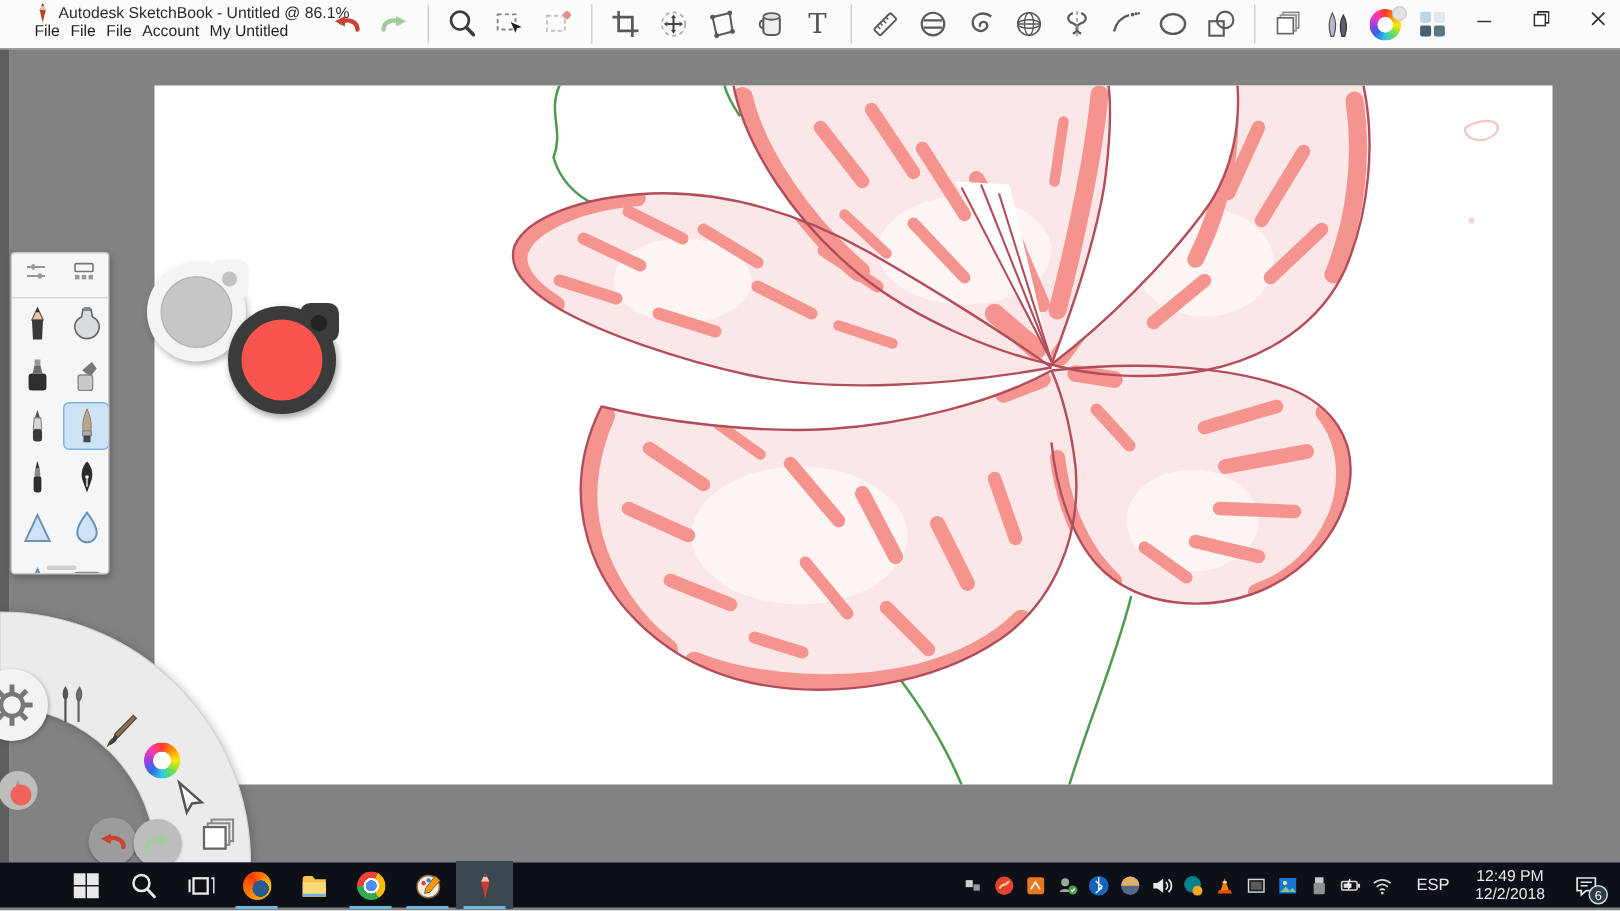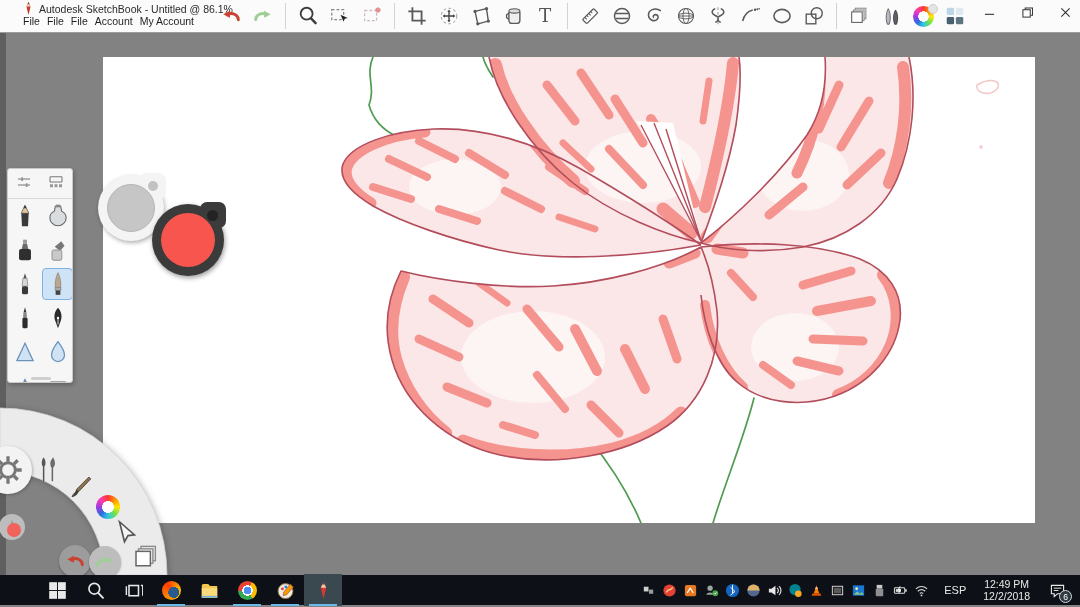--- a/index.html
+++ b/index.html
@@ -109,21 +109,21 @@
               <path d="M6 0l.9 2H5.1z" fill="#4e342e"></path>
             </svg>
         </span>
         <span class="title-text">Autodesk SketchBook - Untitled @ 86.1%</span>
       </div>
       <nav class="menubar" id="menubar">
           <span class="menu-item">File</span>
           <span class="menu-item">File</span>
           <span class="menu-item">File</span>
           <span class="menu-item">Account</span>
-          <span class="menu-item">My Account</span>
+          <span class="menu-item">My Untitled</span>
         </nav>
     </div>
     <div class="toolbar" id="toolbar">
         <div class="tb-group">
           <span class="tb-btn">
             <span class="ic">
               <svg viewBox="0 0 24 24">
                 <path d="M20 16c0-5.5-7-8.5-12-5.2" fill="none" stroke="#c94333" stroke-width="3.2" stroke-linecap="round"></path>
                 <path d="M11 6.2L3.5 10l7.3 3.8z" fill="#c94333"></path>
               </svg>

